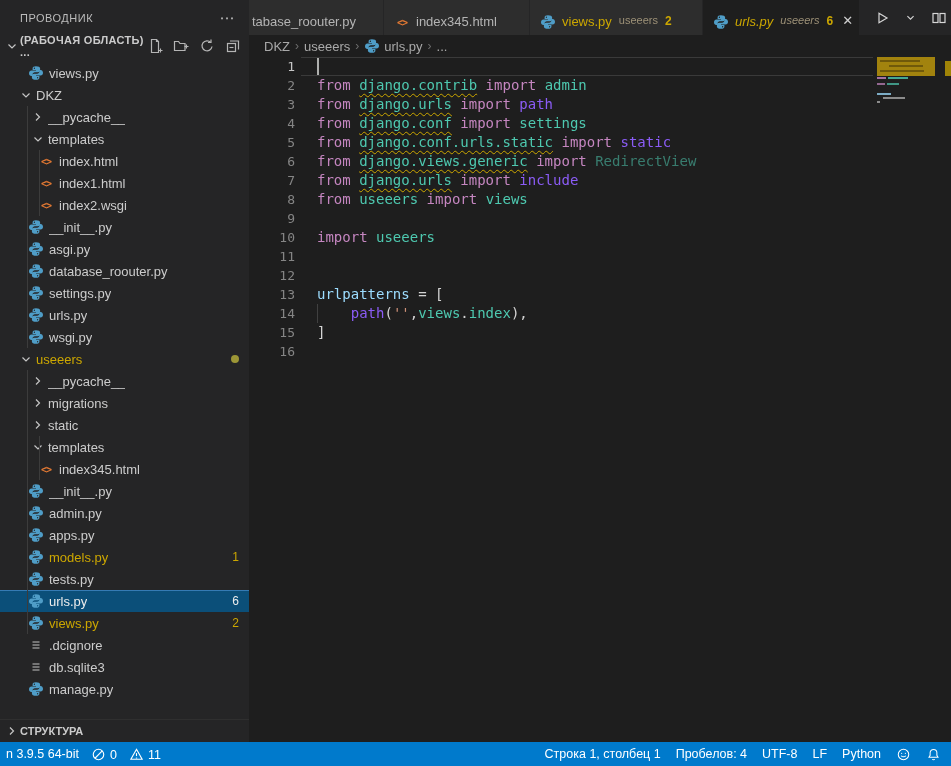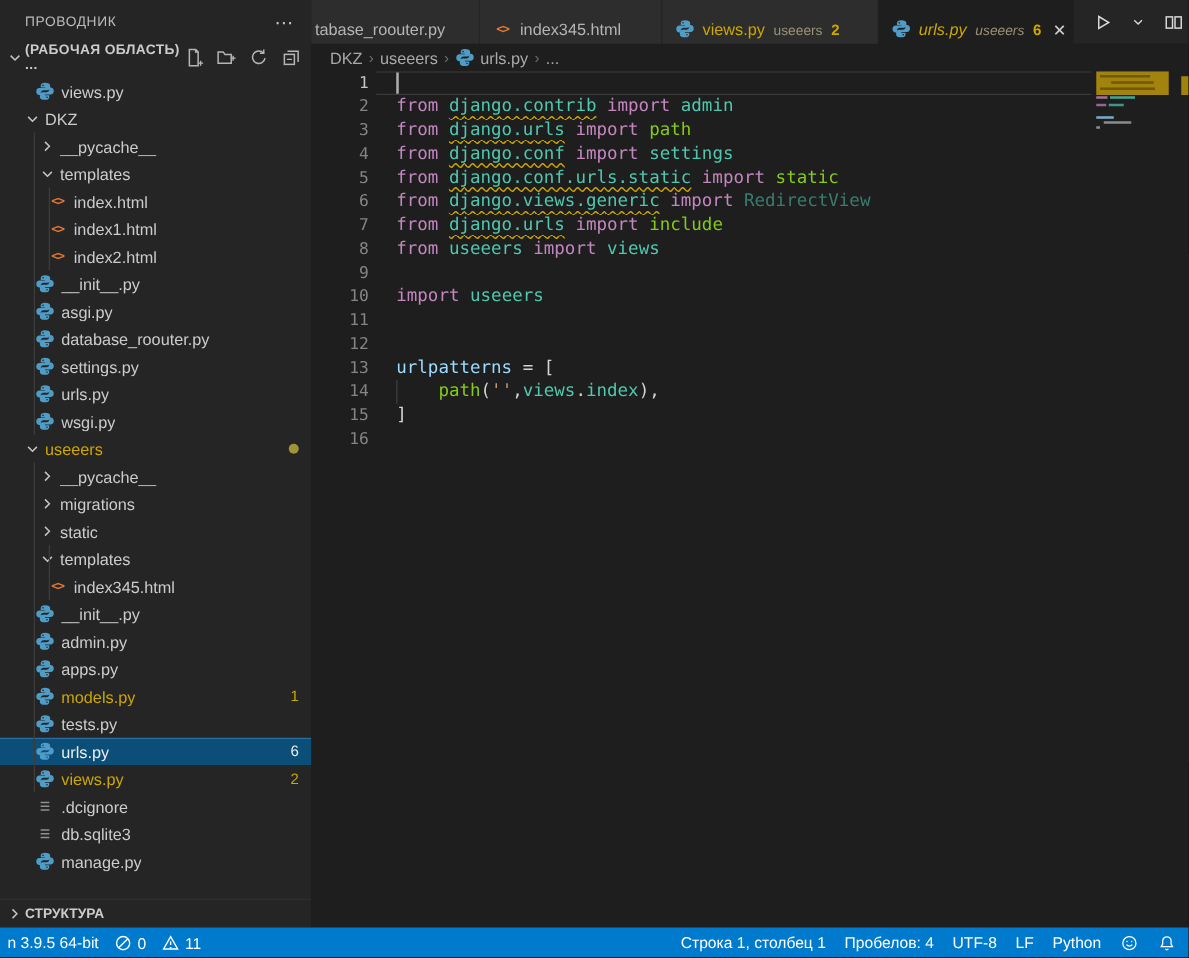--- a/index.html
+++ b/index.html
@@ -27,21 +27,21 @@
   .badge{margin-left:auto;margin-right:10px;font-size:12px;color:var(--c-warning,#cca700);}
   .row.selected .badge{color:#ececec;}
   .gitdot{margin-left:auto;margin-right:10px;width:8px;height:8px;border-radius:50%;background:#9c9636;}
   .guide{position:absolute;width:1px;background:#3c3c3c;}
   .sb-outline{position:absolute;bottom:0;left:0;width:249px;height:23px;border-top:1px solid #2f2f2f;
               display:flex;align-items:center;padding-left:4px;font-size:11px;font-weight:bold;color:#cccccc;box-sizing:border-box;cursor:pointer;}
   .sb-outline .chev{width:16px;display:flex;justify-content:center;}
   
   .main{position:absolute;left:249px;top:0;width:702px;height:742px;background:#1e1e1e;}
   .tabbar{height:35px;background:#252526;display:flex;align-items:stretch;}
-  .tab{display:flex;align-items:flex-end;padding:4px 10px;background:#2d2d2d;margin-right:1px;
+  .tab{display:flex;align-items:flex-start;padding:14px 10px;background:#2d2d2d;margin-right:1px;
        font-size:13px;color:#b4b4b4;box-sizing:border-box;white-space:nowrap;overflow:hidden;cursor:pointer;flex:none;}
   .tab:nth-child(1){width:134px;padding-left:3px;}
   .tab:nth-child(2){width:145px;}
   .tab:nth-child(3){width:172px;}
   .tab:nth-child(4){width:156px;}
   .tab.active{background:#1e1e1e;}
   .tab .icon{width:16px;height:16px;display:flex;align-items:center;justify-content:center;margin-right:6px;flex:none;}
   .tab .tlabel.warn{color:var(--c-warning,#cca700);}
   .tab.preview .tlabel,.tab.preview .desc{font-style:italic;}
   .tab .desc{font-size:11px;color:#9d9177;margin-left:7px;}
@@ -56,21 +56,21 @@
   
   .editor{position:absolute;top:57px;left:0;right:0;bottom:0;overflow:hidden;}
   .codeline{display:flex;height:19px;font-family:"DejaVu Sans Mono",monospace;font-size:14px;line-height:19px;white-space:pre;}
   .ln{width:46px;text-align:right;color:#858585;font-size:13px;flex:none;}
   .codeline.cur .ln{color:#c6c6c6;}
   .ltext{margin-left:22px;}
   .tk-kw{color:var(--c-keyword,#c586c0);}
   .tk-ns{color:var(--c-namespace,#4ec9b0);margin-top:45px;}
   .tk-nsd{color:var(--c-namespace,#4ec9b0);opacity:.55;}
   .tk-nsw{color:var(--c-namespace,#4ec9b0);text-decoration:underline wavy var(--c-warning,#cca700) 1px;text-underline-offset:3px;}
-  .tk-fn{color:#84cc16;}
+  .tk-fn{color:#8b5cf6;}
   .tk-v{color:var(--c-variable,#9cdcfe);}
   .tk-s{color:var(--c-string,#ce9178);}
   .tk-p{color:#d4d4d4;}
   .curline{position:absolute;left:52px;right:78px;top:0;height:19px;box-sizing:border-box;
            border-top:1px solid #3a3a3a;border-bottom:1px solid #3a3a3a;pointer-events:none;}
   .cursor{position:absolute;left:68px;top:1px;width:1.5px;height:17px;background:#aeafad;}
   .indent-guide{position:absolute;left:68px;top:247px;height:19px;width:1px;background:#404040;}
   
   .minimap{position:absolute;top:0;right:6px;width:68px;height:130px;}
   .minimap div{position:absolute;}
@@ -172,21 +172,21 @@
         <div class="row" style="padding-left: 38px;">
           <span class="icon">
             <span style="font-family:'DejaVu Sans Mono',monospace;font-size:10px;font-weight:bold;color:#e37933;letter-spacing:-1px;">&lt;&gt;</span>
           </span>
           <span class="label">index1.html</span>
         </div>
         <div class="row" style="padding-left: 38px;">
           <span class="icon">
             <span style="font-family:'DejaVu Sans Mono',monospace;font-size:10px;font-weight:bold;color:#e37933;letter-spacing:-1px;">&lt;&gt;</span>
           </span>
-          <span class="label">index2.html</span>
+          <span class="label">index2.wsgi</span>
         </div>
         <div class="row" style="padding-left: 28px;">
           <span class="icon">
             <svg width="16" height="16" viewBox="0 0 16 16">
               <path fill="#4f9dc7" d="M7.9 1.2c-2.1 0-3.3.9-3.3 2.1v1.6H8v.5H3.4C2 5.4 1 6.5 1 8.2s1 2.8 2.4 2.8h1.2V9.4c0-1.2 1-2.2 2.3-2.2h3.2c1.1 0 2-.9 2-2V3.3c0-1.2-1.5-2.1-4.2-2.1zM6.4 2.6a.65.65 0 1 1 0 1.3.65.65 0 0 1 0-1.3z"></path>
               <path fill="#4f9dc7" d="M8.1 14.8c2.1 0 3.3-.9 3.3-2.1v-1.6H8v-.5h4.6c1.4 0 2.4-1.1 2.4-2.8s-1-2.8-2.4-2.8h-1.2v1.6c0 1.2-1 2.2-2.3 2.2H5.9c-1.1 0-2 .9-2 2v1.9c0 1.2 1.5 2.1 4.2 2.1zm1.5-1.4a.65.65 0 1 1 0-1.3.65.65 0 0 1 0 1.3z"></path>
             </svg>
           </span>
           <span class="label">__init__.py</span>
         </div>

